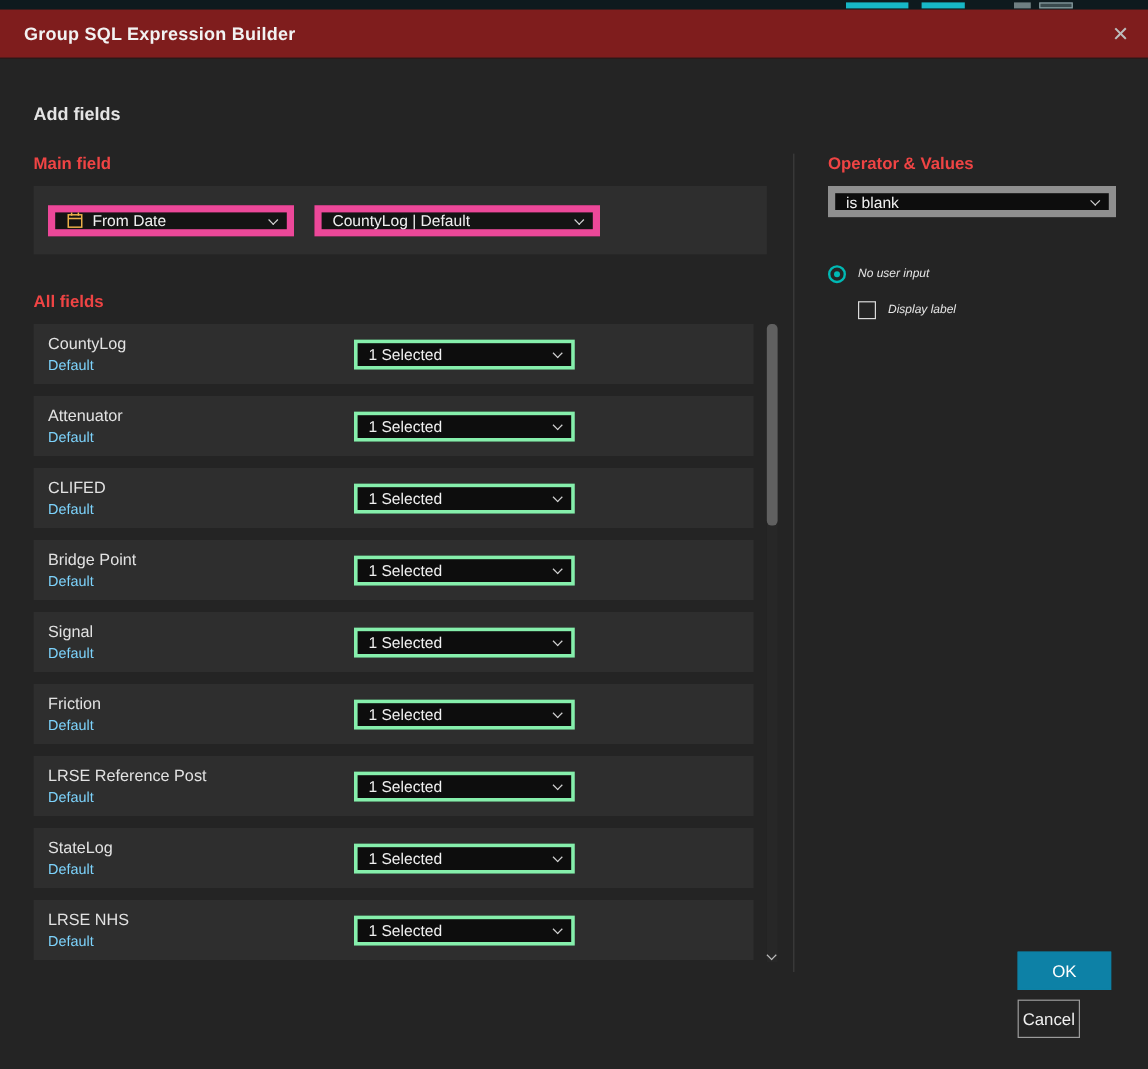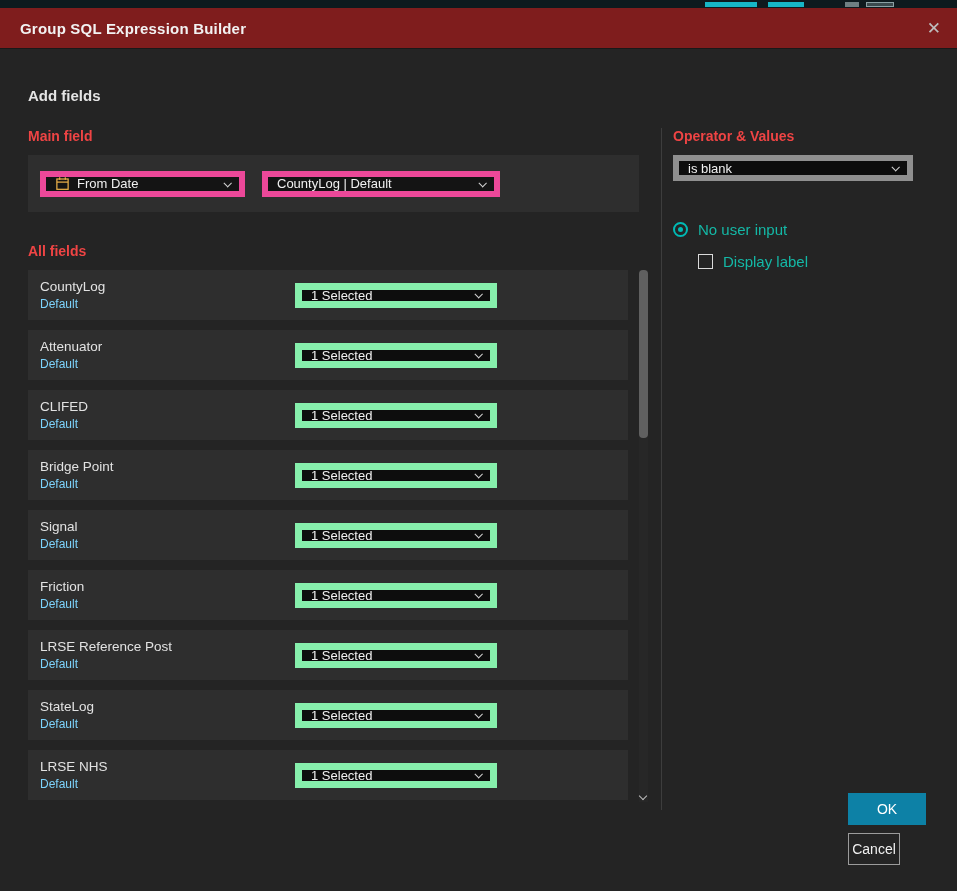--- a/index.html
+++ b/index.html
@@ -19,51 +19,51 @@
 
   .modal-header { height:41px; display:flex; align-items:center; padding:0 16px 0 20px; background:#7f1d1d; border-bottom:1px solid #191919; }
   .modal-title { font-size:15px; font-weight:700; color:#f2f2f2; letter-spacing:.2px; }
   .close-btn { margin-left:auto; color:#bdbdbd; font-size:17px; line-height:1; cursor:pointer; }
 
   .modal-body { padding:38px 30px 0 28px; position:relative; height:calc(100% - 41px); }
   .section-title { font-size:15px; font-weight:700; color:#e4e4e4; margin-bottom:24px; }
 
   .columns { display:flex; align-items:stretch; }
   .col-left { flex:0 0 633px; width:633px; }
-  .col-right { flex:1; border-left:1px solid #3d3d3d; padding-left:11px; min-height:679px; }
+  .col-right { flex:1; border-left:1px solid #3d3d3d; padding-left:28px; min-height:679px; }
 
   .group-label { font-size:14px; font-weight:700; color:#ef4444; margin-bottom:11px; }
 
   .main-panel { background:#2e2e2e; height:57px; display:flex; align-items:center; gap:17px; padding:0 12px; width:611px; }
 
   .select { background:#141414; border:6px solid #ec4899; height:26px; display:flex; align-items:center; padding:0 9px; font-size:13px; color:#f0f0f0; cursor:pointer; white-space:nowrap; }
   .select .chev { margin-left:auto; }
   .chev { width:6px; height:6px; border-right:1.5px solid #d2d2d2; border-bottom:1.5px solid #d2d2d2; transform:rotate(45deg) translateY(-1px); flex:0 0 auto; }
   .sel-layer { width:238px; }
   .sel-field { width:205px; gap:7px; }
   .cal { flex:0 0 auto; color:var(--calendar,#edb24a); }
 
   .all-fields-label { margin-top:31px; }
   .list-wrap { position:relative; width:620px; margin-top:11px; }
   .field-row { width:600px; height:50px; background:#2e2e2e; margin-bottom:10px; display:flex; align-items:center; position:relative; }
   .row-text { padding-left:12px; }
   .row-name { font-size:13.5px; color:#e2e2e2; margin-bottom:3px; }
   .row-sub { font-size:12px; color:#7dd3fc; }
-  .row-select { position:absolute; left:267px; width:202px; height:25px; background:#0d0d0d; border:7px solid #86efac;text-align:right; }
+  .row-select { position:absolute; left:267px; width:184px; height:25px; background:#0d0d0d; border:3px solid #86efac;text-align:right; }
 
   .scrollbar { position:absolute; top:0; right:0; width:9px; height:532px; background:#272727; }
   .scroll-thumb { position:absolute; top:0; left:0; width:9px; height:168px; background:#606060; border-radius:4px; }
   .scroll-down { position:absolute; bottom:3px; left:1px; width:6px; height:6px; border-right:1.5px solid #bdbdbd; border-bottom:1.5px solid #bdbdbd; transform:rotate(45deg); }
 
   .op-select { width:240px; background:#0d0d0d; border-color:#8f8f8f; }
 
   .radio-row { display:flex; align-items:center; gap:10px; margin-top:40px; cursor:pointer; }
   .radio { width:15px; height:15px; border-radius:50%; border:2px solid var(--accent,#00b9b4); display:flex; align-items:center; justify-content:center; flex:0 0 auto; }
   .radio-dot { width:5px; height:5px; border-radius:50%; background:var(--accent,#00b9b4); }
-  .radio-label, .check-label { font-size:15px; color:#14b8a6; }
+  .radio-label, .check-label { font-size:10px; color:#e5e5e5;font-style:italic; }
 
   .check-row { display:flex; align-items:center; gap:10px; margin-top:15px; margin-left:25px; cursor:pointer; }
   .checkbox { width:15px; height:15px; border:1.5px solid #dadada; background:transparent; flex:0 0 auto; }
 
   .footer { position:absolute; right:31px; bottom:26px; display:flex; gap:8px;flex-direction:column; }
   .btn { height:32px; font-size:14px; display:flex; align-items:center; justify-content:center; cursor:pointer; }
   .btn-ok { width:78px; background:var(--primary,#0d81a6); color:#fff; border:1px solid var(--primary,#0d81a6); }
   .btn-cancel { width:52px; background:transparent; color:#f0f0f0; border:1px solid #9b9b9b; }
 </style>
 </head>

